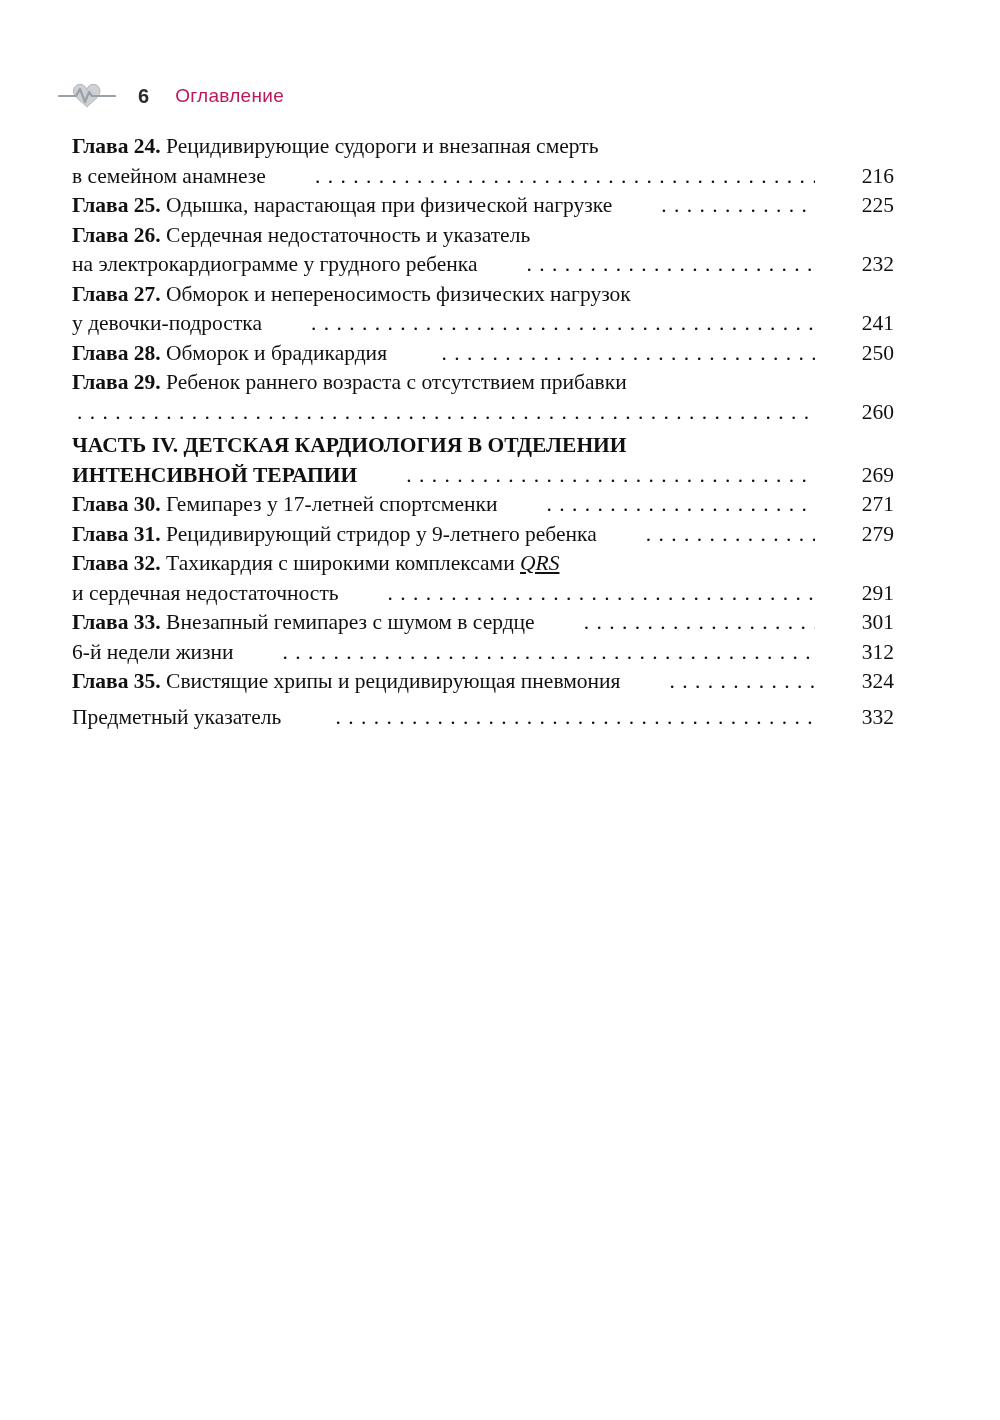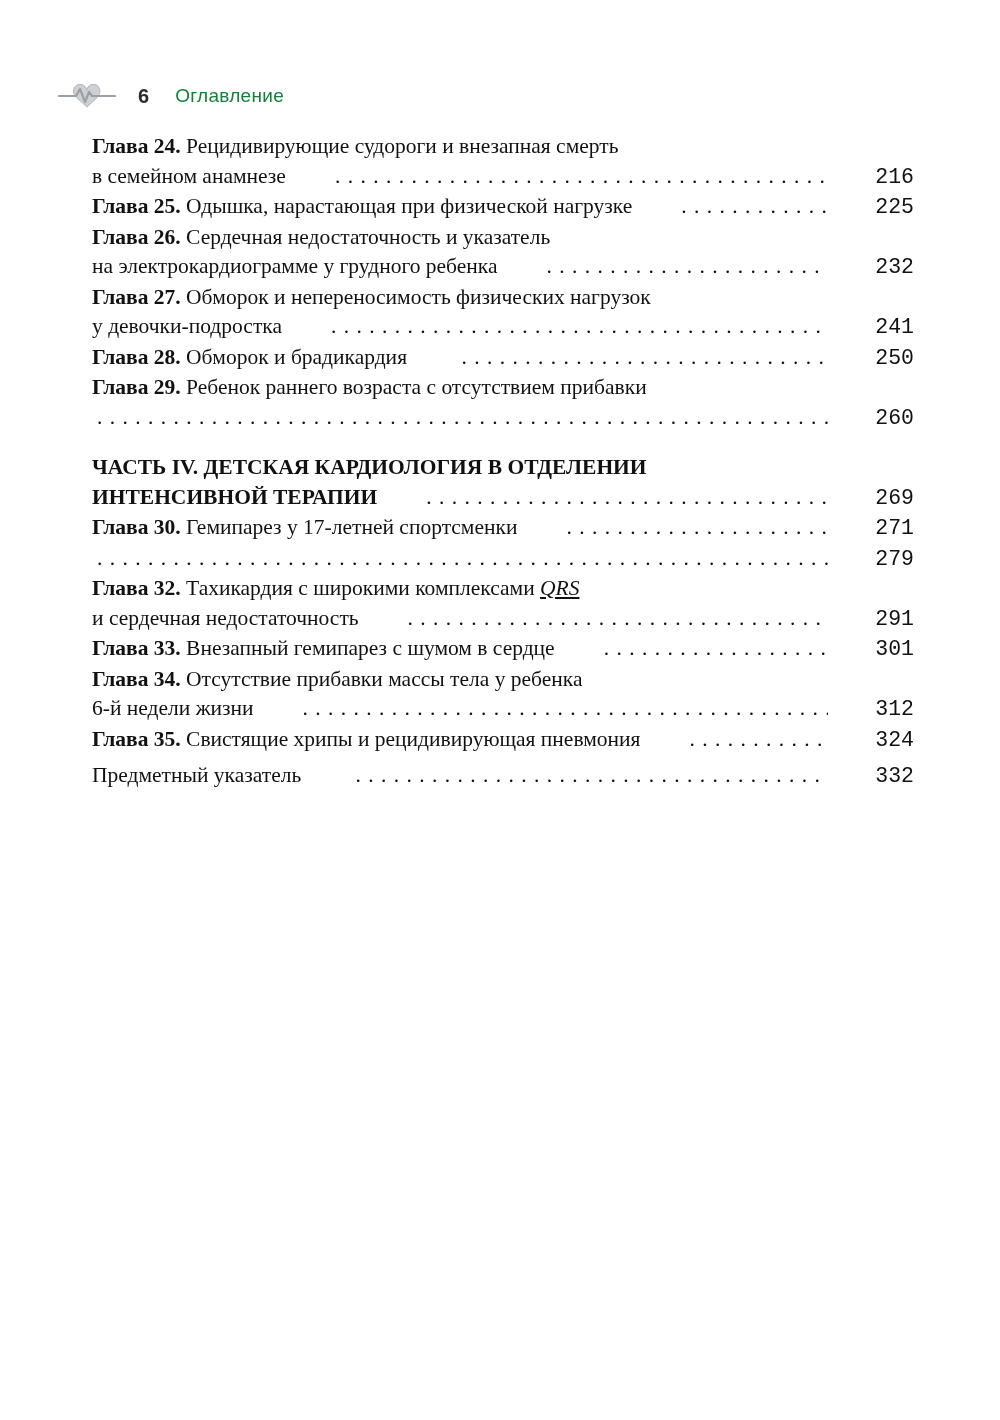--- a/index.html
+++ b/index.html
@@ -33,35 +33,35 @@
   }
   .header-pagenum {
     font-size: 20px;
     font-weight: bold;
     color: #2b2b2b;
     margin-left: 22px;
   }
   .header-title {
     font-size: 19px;
     font-weight: normal;
-    color: #15803d;
+    color: #be185d;
     margin-left: 26px;
     letter-spacing: 0.3px;
   }
   
   .toc {
     position: absolute;
-    left: 92px;
+    left: 72px;
     top: 132px;
     width: 822px;
     font-size: 21.5px;
     line-height: 29.5px;
   }
   .entry { margin: 0; }
-  .entry.part  { margin-top: 20px; }
+  .entry.part  { margin-top: 4px; }
   .entry.index { margin-top: 6px; }
   .line { white-space: nowrap; }
   .lastline {
     display: flex;
     align-items: baseline;
     gap: 44px;
   }
   .lastline .text {
     flex: 0 0 auto;
     white-space: pre;
@@ -72,21 +72,20 @@
     flex: 1 1 auto;
     overflow: hidden;
     white-space: nowrap;
     margin-left: 5px;
     margin-right: 3px;
     letter-spacing: 1px;
   }
   .page-num {
     flex: 0 0 auto;
     text-align: left;
-    font-family: Liberation Mono, monospace;
   }
 </style>
 </head>
 <body>
 
 <div class="page">
 
   <div class="running-header">
     <span class="header-icon">
       <svg width="58" height="32" viewBox="0 0 58 32" xmlns="http://www.w3.org/2000/svg">
@@ -154,41 +153,41 @@
       </div>
       <div class="entry chapter">
         <div class="line lastline">
           <span class="text"><span class="b">Глава 30.</span><span> Гемипарез у 17-летней спортсменки</span></span>
           <span class="dots">. . . . . . . . . . . . . . . . . . . . . . . . . . . . . . . . . . . . . . . . . . . . . . . . . . . . . . . . . . . . . . . . . . . . . . . . . . . . . . . . . . . . . . . . . . </span>
           <span class="page-num">271</span>
         </div>
       </div>
       <div class="entry chapter">
         <div class="line lastline">
+          <span class="text"><span class="b">Глава 31.</span><span> Рецидивирующий стридор у 9-летнего ребенка</span></span>
           <span class="dots">. . . . . . . . . . . . . . . . . . . . . . . . . . . . . . . . . . . . . . . . . . . . . . . . . . . . . . . . . . . . . . . . . . . . . . . . . . . . . . . . . . . . . . . . . . </span>
           <span class="page-num">279</span>
         </div>
       </div>
       <div class="entry chapter">
         <div class="line"><span class="text"><span class="b">Глава 32.</span><span> Тахикардия с широкими комплексами </span><span class="i">QRS</span></span></div>
         <div class="line lastline">
           <span class="text"><span>и сердечная недостаточность</span></span>
           <span class="dots">. . . . . . . . . . . . . . . . . . . . . . . . . . . . . . . . . . . . . . . . . . . . . . . . . . . . . . . . . . . . . . . . . . . . . . . . . . . . . . . . . . . . . . . . . . </span>
           <span class="page-num">291</span>
         </div>
       </div>
       <div class="entry chapter">
         <div class="line lastline">
           <span class="text"><span class="b">Глава 33.</span><span> Внезапный гемипарез с шумом в сердце</span></span>
           <span class="dots">. . . . . . . . . . . . . . . . . . . . . . . . . . . . . . . . . . . . . . . . . . . . . . . . . . . . . . . . . . . . . . . . . . . . . . . . . . . . . . . . . . . . . . . . . . </span>
           <span class="page-num">301</span>
         </div>
       </div>
       <div class="entry chapter">
-        <div class="line"><span class="text"><span class="b">Глава 34.</span><span> Отсутствие прибавки массы тела у ребенка</span></span></div>
         <div class="line lastline">
           <span class="text"><span>6-й недели жизни</span></span>
           <span class="dots">. . . . . . . . . . . . . . . . . . . . . . . . . . . . . . . . . . . . . . . . . . . . . . . . . . . . . . . . . . . . . . . . . . . . . . . . . . . . . . . . . . . . . . . . . . </span>
           <span class="page-num">312</span>
         </div>
       </div>
       <div class="entry chapter">
         <div class="line lastline">
           <span class="text"><span class="b">Глава 35.</span><span> Свистящие хрипы и рецидивирующая пневмония</span></span>
           <span class="dots">. . . . . . . . . . . . . . . . . . . . . . . . . . . . . . . . . . . . . . . . . . . . . . . . . . . . . . . . . . . . . . . . . . . . . . . . . . . . . . . . . . . . . . . . . . </span>

